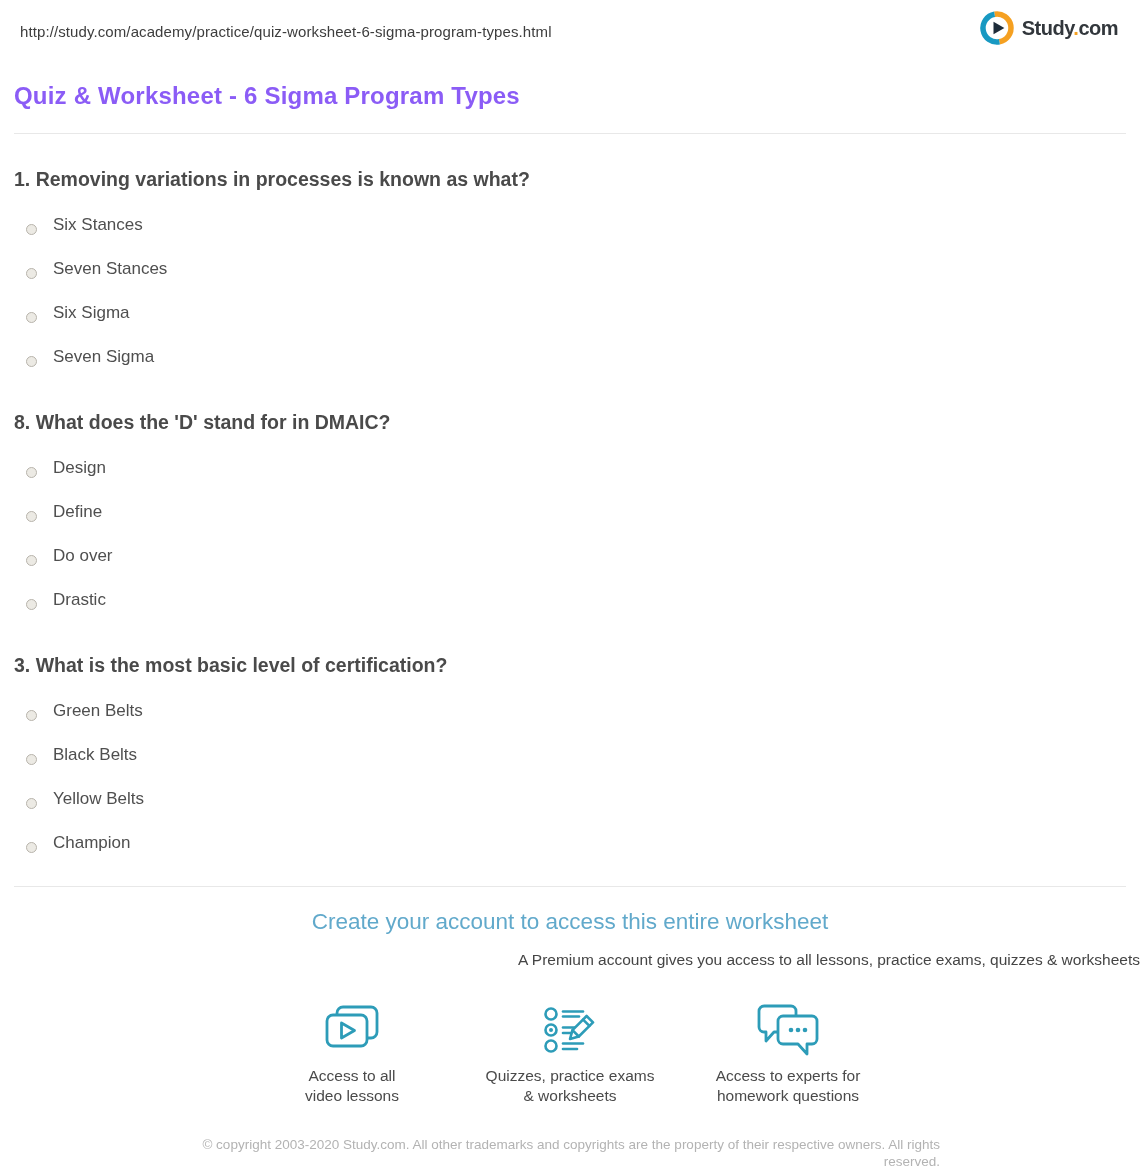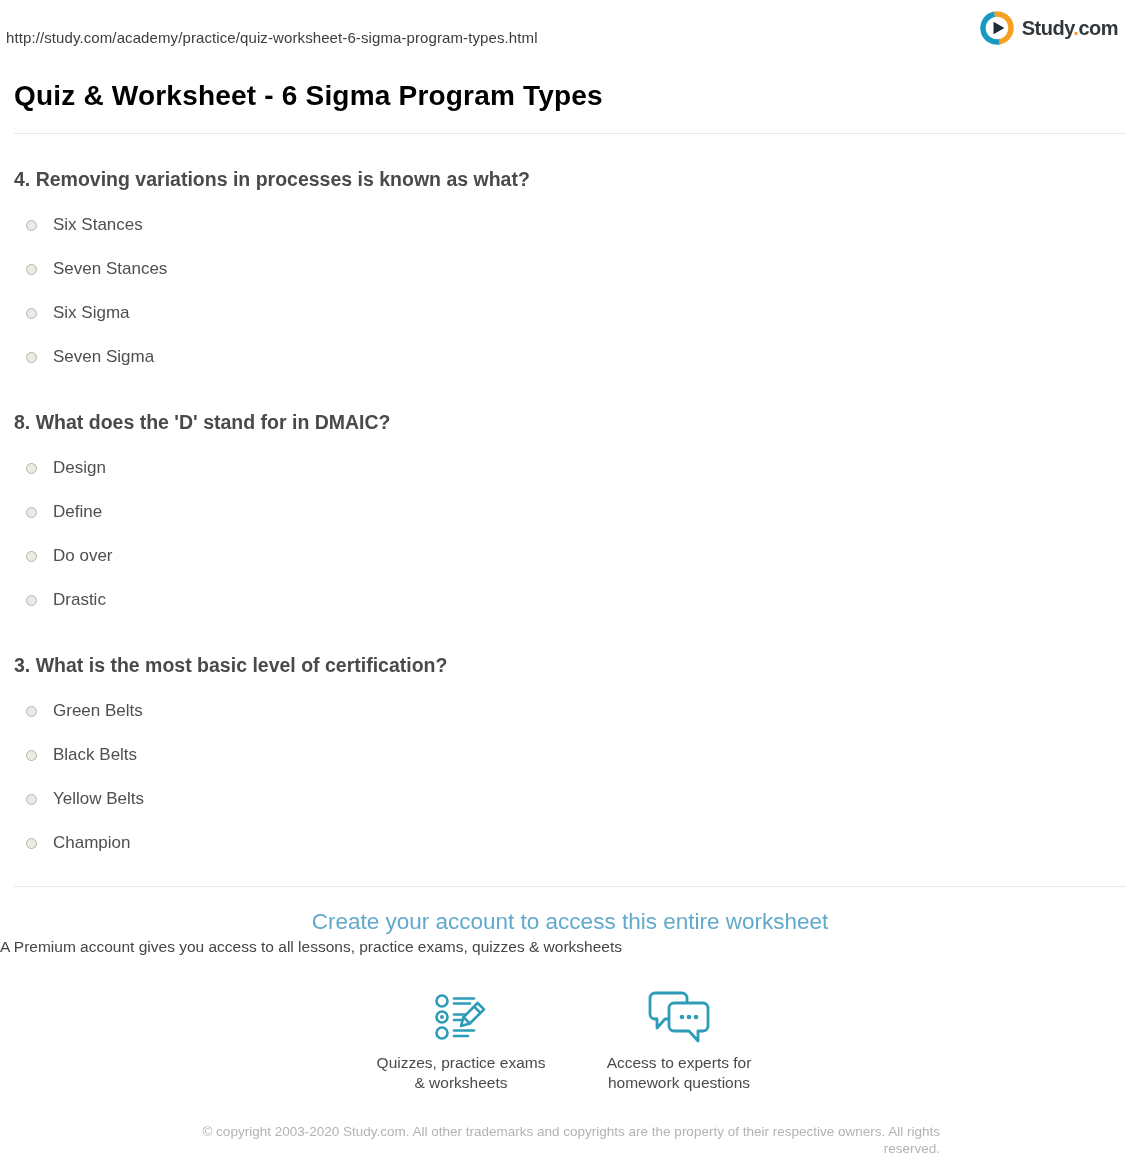--- a/index.html
+++ b/index.html
@@ -10,22 +10,22 @@
     background: #ffffff;
     font-family: "Liberation Sans", sans-serif;
     color: #444;
     overflow: hidden;
   }
 
   
   .top-bar {
     display: flex;
     justify-content: space-between;
-    align-items: flex-end;
-    padding: 10px 22px 0 6px;
+    align-items: center;
+    padding: 10px 22px 0 20px;
   }
   .page-url {
     font-size: 15px;
     color: #3d3d3d;
     padding-top: 6px;
     letter-spacing: 0.1px;
   }
   .logo {
     display: flex;
     align-items: center;
@@ -37,24 +37,24 @@
     font-weight: 700;
     color: #32373c;
     letter-spacing: -0.5px;
     line-height: 36px;
   }
   .logo-text .dot { color: #f5a021; }
 
   
   .page-title {
     margin: 34px 14px 0 14px;
-    font-size: 28px;
+    font-size: 24px;
     line-height: 32px;
     font-weight: 700;
-    color: #000000;
+    color: #8b5cf6;
     letter-spacing: 0.2px;
   }
   .divider {
     border: none;
     border-top: 1px solid #e8e8e8;
     margin: 21px 14px 0 14px;
     height: 0;
   }
 
   
@@ -62,21 +62,21 @@
   .question + .question { margin-top: 44px; }
   .question-text {
     margin: 0;
     font-size: 19.5px;
     line-height: 23px;
     font-weight: 700;
     color: #4a4a4a;
   }
   .option {
     display: flex;
-    align-items: center;
+    align-items: flex-end;
     margin-top: 24px;
     height: 20px;
     cursor: pointer;
   }
   .radio {
     width: 11px;
     height: 11px;
     border-radius: 50%;
     border: 1px solid #b8b4ac;
     background: #eceae4;
@@ -94,22 +94,22 @@
   
   .cta-title {
     margin: 22px 0 0 0;
     text-align: center;
     font-size: 22.5px;
     line-height: 26px;
     font-weight: 400;
     color: #61a9cb;
   }
   .cta-subtitle {
-    margin: 3px 0 0 0;
-    text-align: left;
+    margin: 16px 0 0 0;
+    text-align: right;
     font-size: 15.5px;
     line-height: 17px;
     color: #454545;
   }
   .features {
     margin-top: 34px;
     display: flex;
     justify-content: center;
   }
   .feature {
@@ -159,21 +159,21 @@
       </svg>
     </span>
     <span class="logo-text"><span>Study</span><span class="dot">.</span><span>com</span></span>
   </div>
 </div>
 
 <h1 class="page-title">Quiz &amp; Worksheet - 6 Sigma Program Types</h1>
 <hr class="divider">
 
 <section class="question">
-  <h2 class="question-text">4. Removing variations in processes is known as what?</h2>
+  <h2 class="question-text">1. Removing variations in processes is known as what?</h2>
   <div class="option">
     <span class="radio"></span>
     <span class="option-label">Six Stances</span>
   </div>
   <div class="option">
     <span class="radio"></span>
     <span class="option-label">Seven Stances</span>
   </div>
   <div class="option">
     <span class="radio"></span>
@@ -225,20 +225,33 @@
   </div>
 </section>
 
 <hr class="divider bottom-divider">
 
 <h3 class="cta-title">Create your account to access this entire worksheet</h3>
 <p class="cta-subtitle">A Premium account gives you access to all lessons, practice exams, quizzes &amp; worksheets</p>
 
 <div class="features">
 
+  <div class="feature">
+    <div class="feature-icon">
+      <svg width="58" height="52" viewBox="0 0 58 52" fill="none" stroke="#2d9cb8" stroke-width="2.8" stroke-linejoin="round" stroke-linecap="round">
+        <rect x="14" y="3" width="40" height="31" rx="6"></rect>
+        <rect x="4" y="11" width="40" height="31" rx="6" fill="#ffffff"></rect>
+        <path d="M18.5,19 L31.5,26.5 L18.5,34 Z"></path>
+      </svg>
+    </div>
+    <div class="feature-label">
+      <div>Access to all</div>
+      <div>video lessons</div>
+    </div>
+  </div>
 
   <div class="feature">
     <div class="feature-icon">
       <svg width="56" height="50" viewBox="0 0 56 50" fill="none" stroke="#2d9cb8" stroke-width="2.6" stroke-linejoin="round" stroke-linecap="round">
         <circle cx="9" cy="9" r="5.5"></circle>
         <circle cx="9" cy="25" r="5.5"></circle>
         <circle cx="9" cy="41" r="5.5"></circle>
         <circle cx="9" cy="25" r="2" fill="#2d9cb8" stroke="none"></circle>
         <path d="M21,6.5 H41"></path>
         <path d="M21,11.5 H37"></path>

